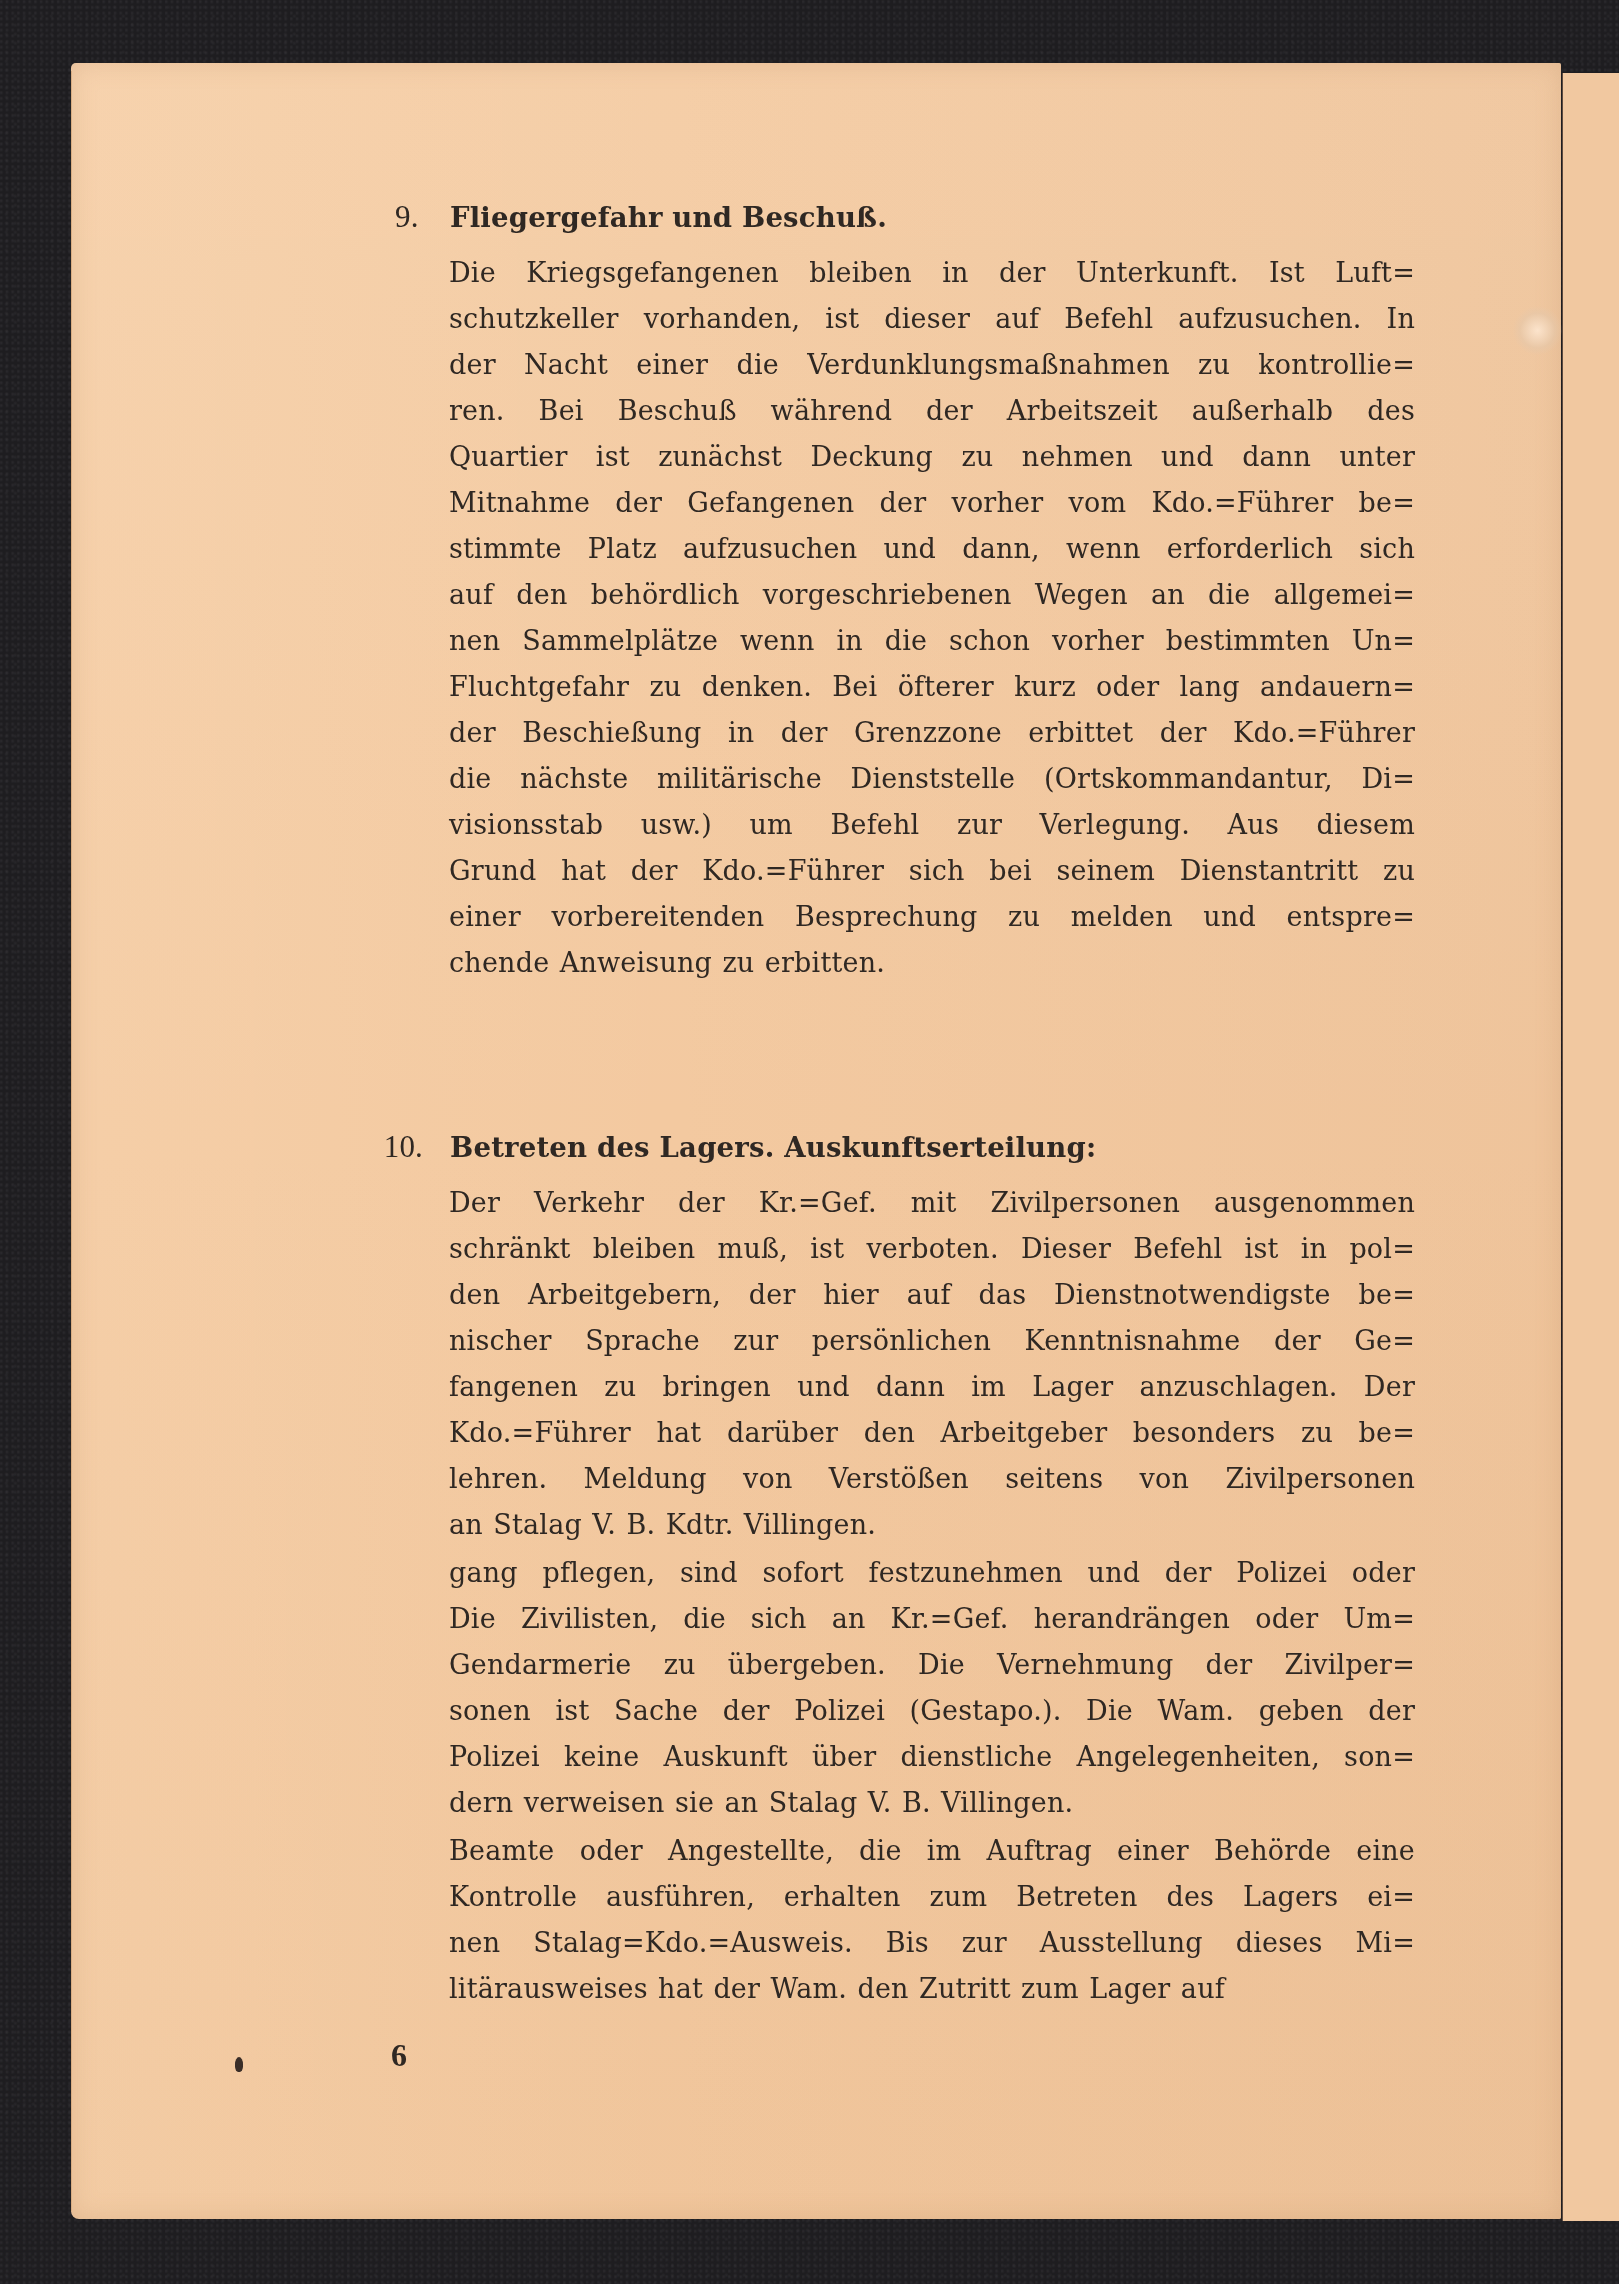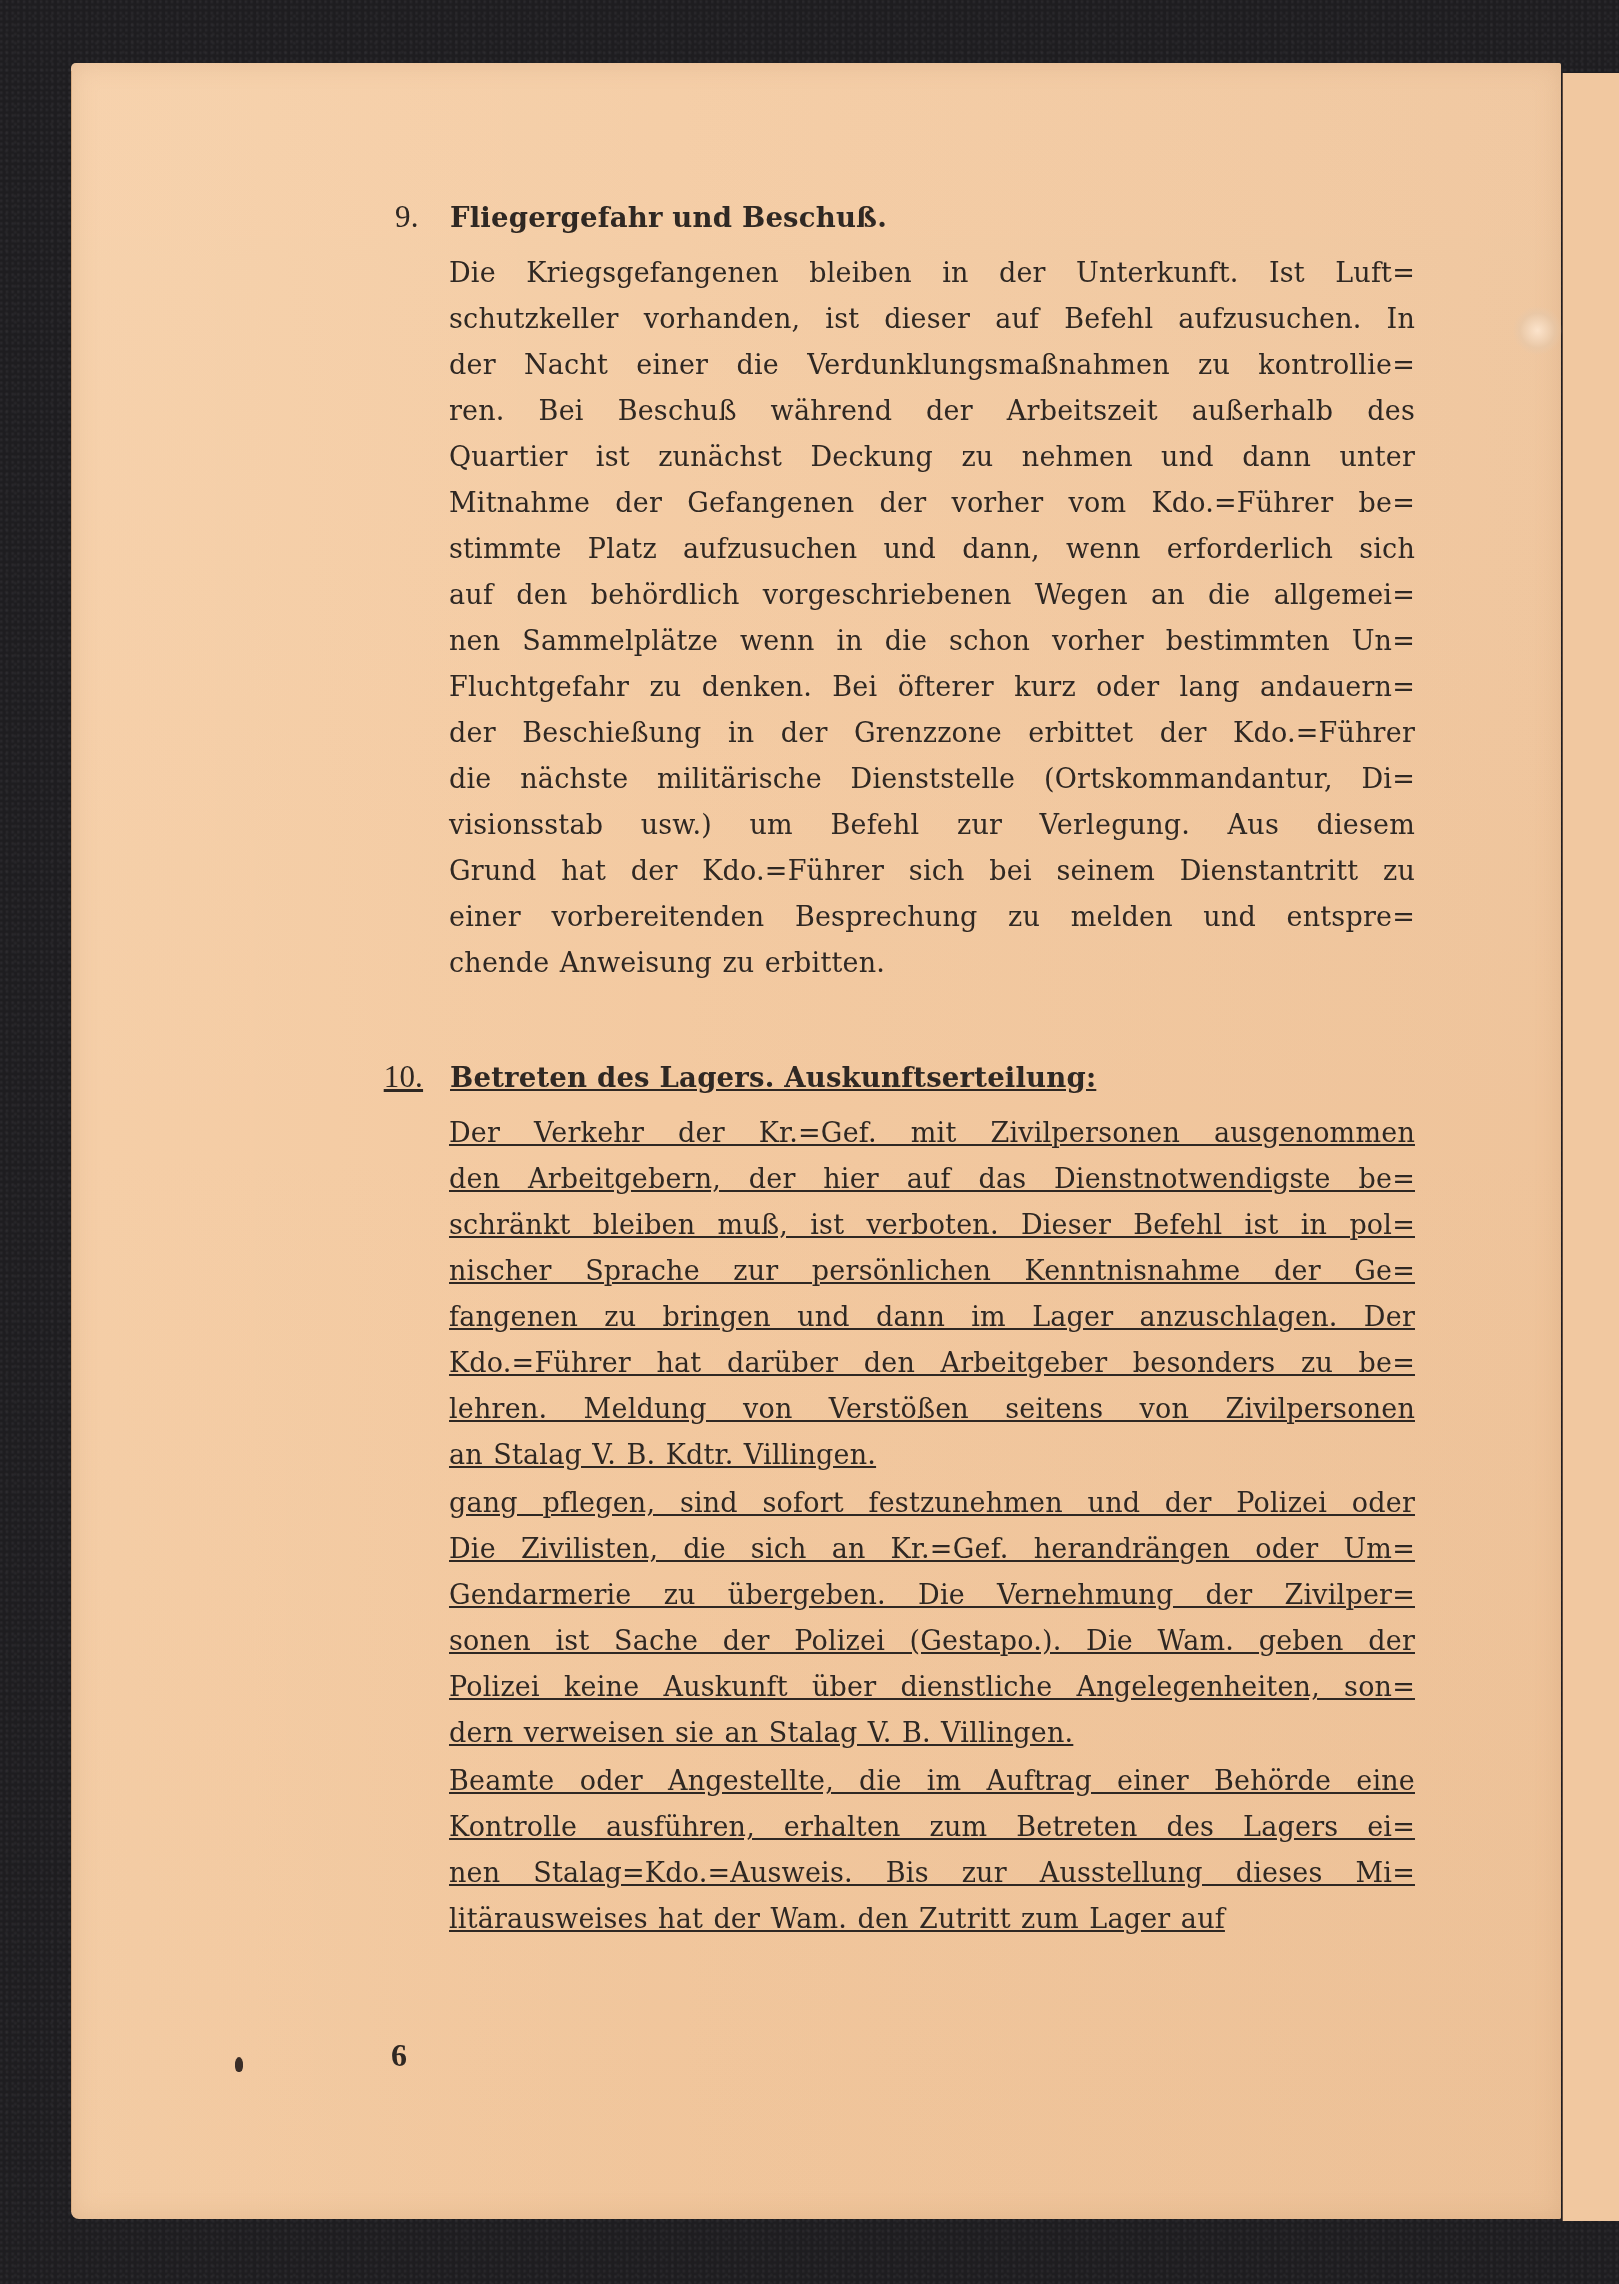--- a/index.html
+++ b/index.html
@@ -159,29 +159,29 @@
           <span class="line">Fluchtgefahr zu denken. Bei öfterer kurz oder lang andauern=</span>
           <span class="line">der Beschießung in der Grenzzone erbittet der Kdo.=Führer</span>
           <span class="line">die nächste militärische Dienststelle (Ortskommandantur, Di=</span>
           <span class="line">visionsstab usw.) um Befehl zur Verlegung. Aus diesem</span>
           <span class="line">Grund hat der Kdo.=Führer sich bei seinem Dienstantritt zu</span>
           <span class="line">einer vorbereitenden Besprechung zu melden und entspre=</span>
           <span class="line last">chende Anweisung zu erbitten.</span>
         </div>
     </div>
 
-    <div class="section" id="sec1" style="top:996px;text-decoration:underline;">
+    <div class="section" id="sec1" style="top:1066px;">
       <div class="section-heading">
         <span class="section-number two">10.</span>
         <span class="section-title">Betreten des Lagers. Auskunftserteilung:</span>
       </div>
       <div class="para">
           <span class="line">Der Verkehr der Kr.=Gef. mit Zivilpersonen ausgenommen</span>
+          <span class="line">schränkt bleiben muß, ist verboten. Dieser Befehl ist in pol=</span>
           <span class="line">den Arbeitgebern, der hier auf das Dienstnotwendigste be=</span>
-          <span class="line">schränkt bleiben muß, ist verboten. Dieser Befehl ist in pol=</span>
           <span class="line">nischer Sprache zur persönlichen Kenntnisnahme der Ge=</span>
           <span class="line">fangenen zu bringen und dann im Lager anzuschlagen. Der</span>
           <span class="line">Kdo.=Führer hat darüber den Arbeitgeber besonders zu be=</span>
           <span class="line">lehren. Meldung von Verstößen seitens von Zivilpersonen</span>
           <span class="line last">an Stalag V. B. Kdtr. Villingen.</span>
         </div>
       <div class="para">
           <span class="line">gang pflegen, sind sofort festzunehmen und der Polizei oder</span>
           <span class="line">Die Zivilisten, die sich an Kr.=Gef. herandrängen oder Um=</span>
           <span class="line">Gendarmerie zu übergeben. Die Vernehmung der Zivilper=</span>

